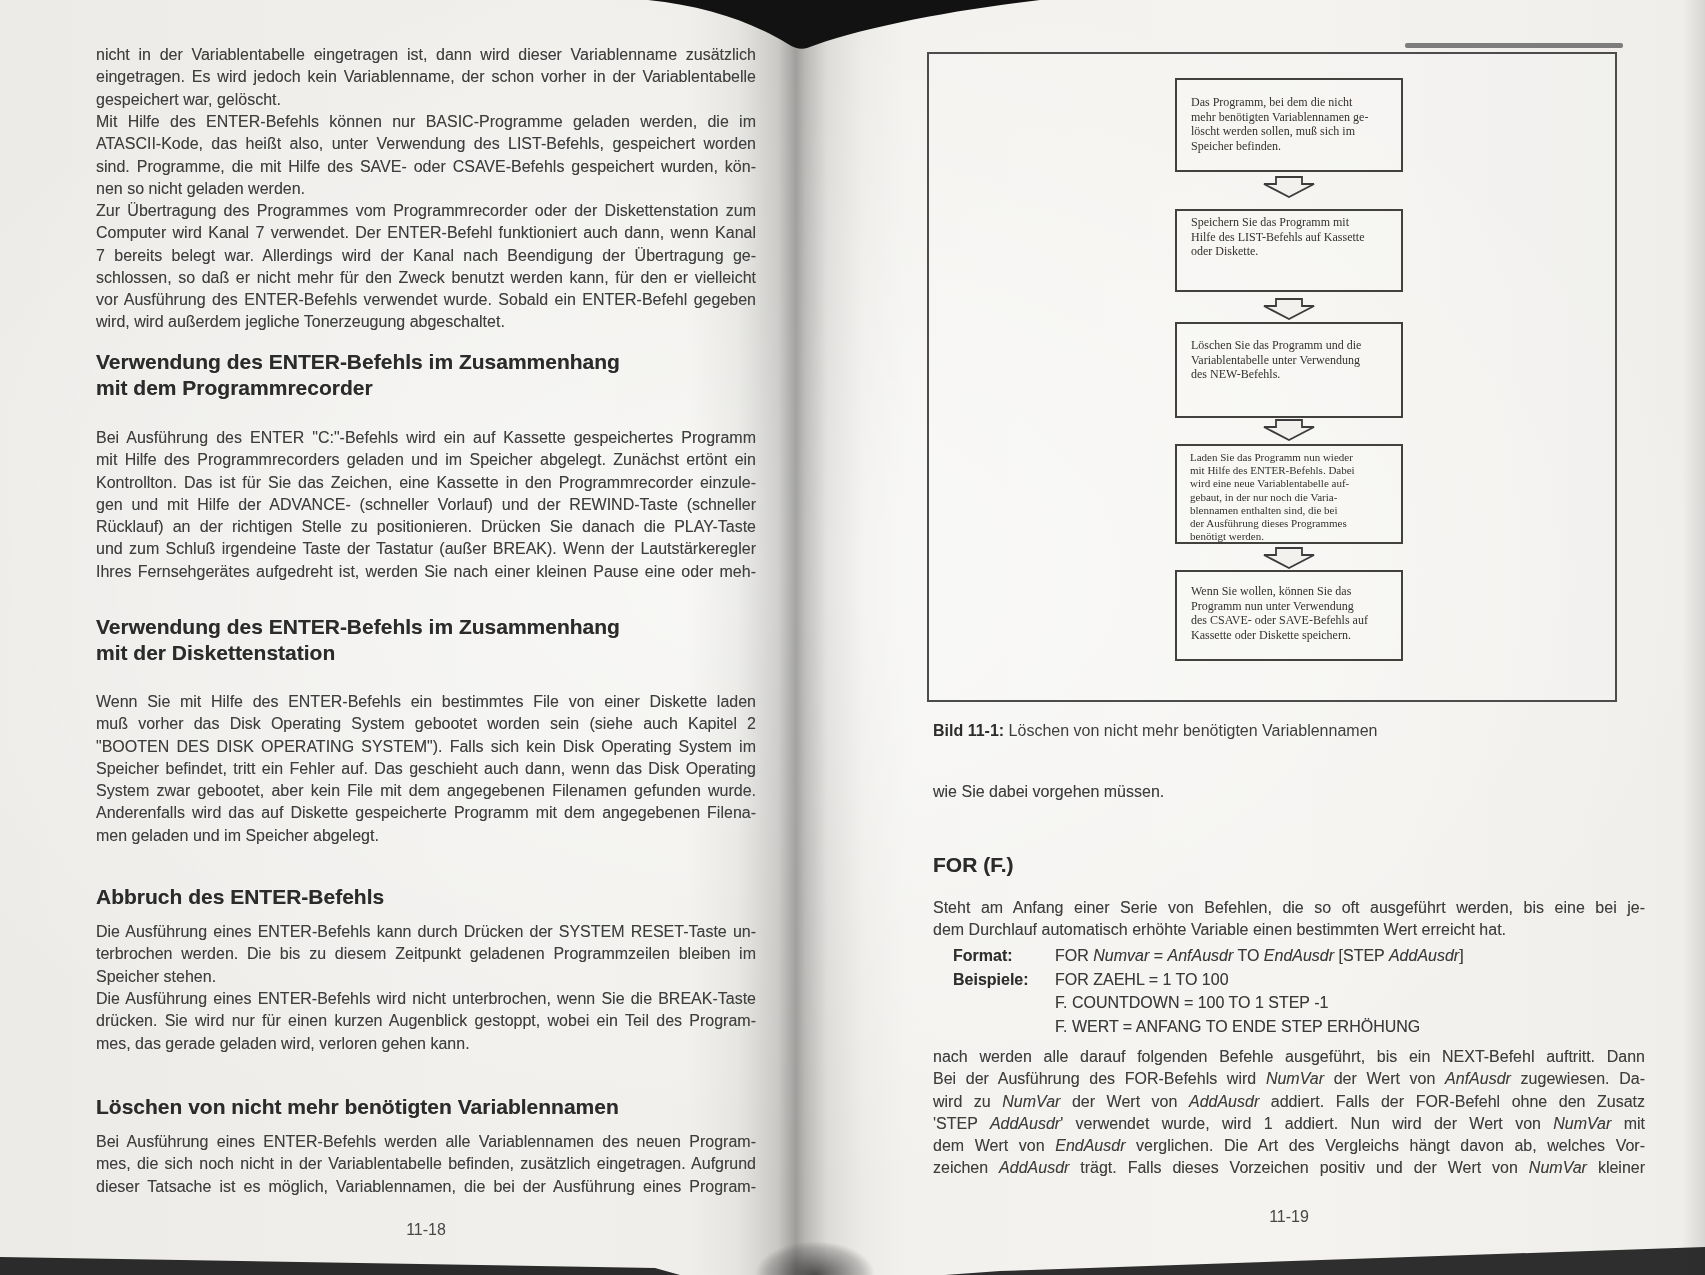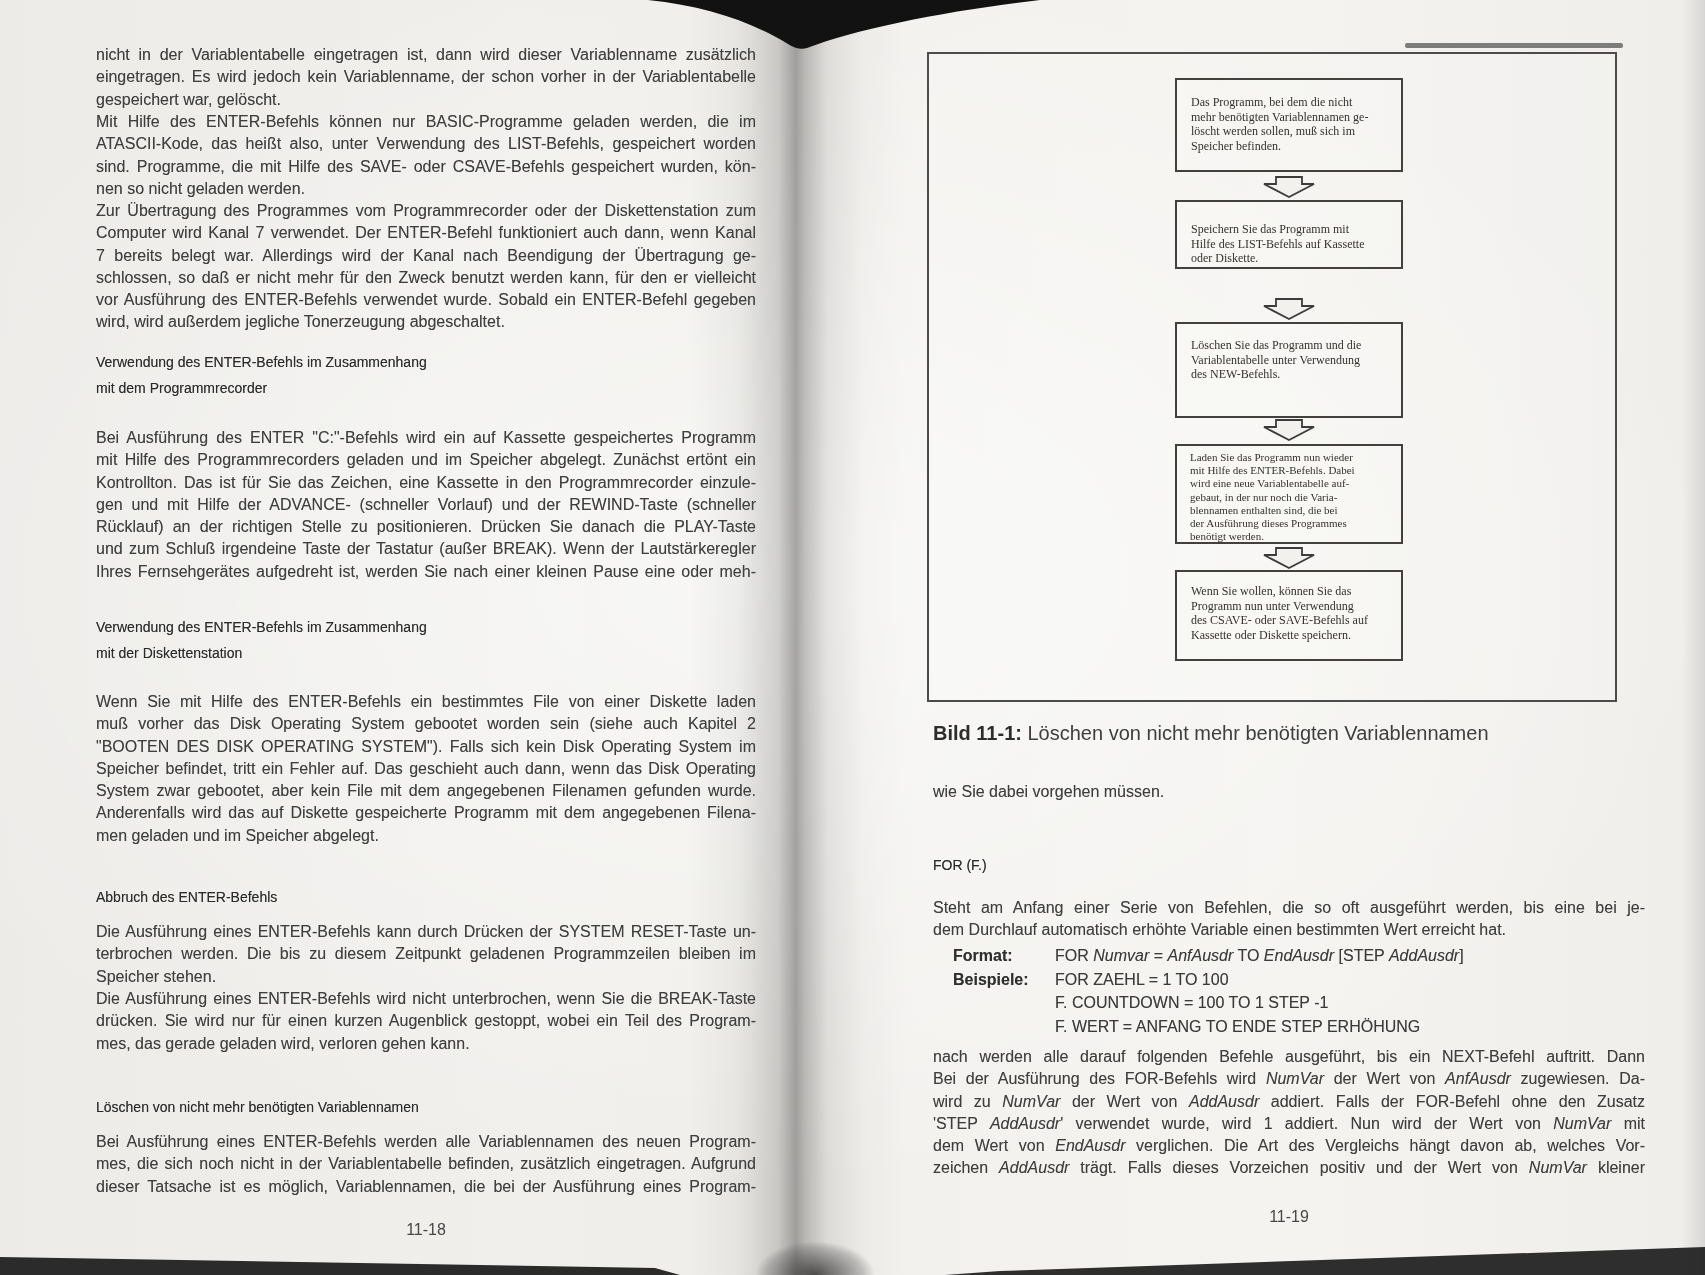--- a/index.html
+++ b/index.html
@@ -9,34 +9,34 @@
       radial-gradient(ellipse 1400px 900px at 45% 45%, rgba(255,255,255,0.55), rgba(255,255,255,0) 70%),
       linear-gradient(90deg,#ecebe8 0%,#f0efec 30%,#efeeea 44%,#e9e7e3 47%,#f2f1ee 53%,#f4f3f0 75%,#efeeeb 100%);
     font-family:"Liberation Sans",sans-serif;
   }
   .abs{position:absolute;}
   .page-text{position:absolute;font-size:16px;line-height:22.3px;color:#3e3e3e;
     text-shadow:0 0 .5px rgba(80,80,80,.45);}
   .line{text-align:justify;text-align-last:justify;}
   .line.last{text-align:left;text-align-last:left;}
   i{font-style:italic;}
-  .heading{position:absolute;font-size:14px;line-height:26px;font-weight:normal;color:#2b2b2b;
+  .heading{position:absolute;font-size:21px;line-height:26px;font-weight:bold;color:#2b2b2b;
     text-shadow:0 0 .5px rgba(50,50,50,.5);}
   .heading .line{text-align:left;text-align-last:left;}
   .pagenum{position:absolute;font-size:16px;color:#474747;text-align:center;}
   
   #figure-box{position:absolute;left:927px;top:52px;width:690px;height:650px;
     border:2px solid #4c4c4c;box-sizing:border-box;background:rgba(255,255,255,0.12);}
   .flowbox{position:absolute;left:246px;width:228px;box-sizing:border-box;
     border:2px solid #43413d;background:rgba(250,249,247,0.35);
     font-family:"Liberation Serif",serif;font-size:12px;line-height:14.6px;color:#35312c;}
   .flowbox .line{text-align:left;text-align-last:left;}
   .flow-arrow{position:absolute;left:334px;}
   
-  .caption{position:absolute;font-size:20px;color:#3e3e3e;}
+  .caption{position:absolute;font-size:16px;color:#3e3e3e;}
   .caption b{color:#2d2d2d;}
   
   #format-block{position:absolute;left:933px;top:944px;width:712px;font-size:16px;
     line-height:23.5px;color:#3a3a3a;text-shadow:0 0 .5px rgba(80,80,80,.45);margin-left:20px;}
   .format-row{display:flex;}
   .format-label{width:102px;flex:0 0 102px;font-weight:bold;color:#2e2e2e;}
   .format-content{flex:1;}
   
   #gutter-shadow{left:688px;top:0;width:225px;height:1275px;
     background:linear-gradient(90deg,rgba(110,110,110,0) 0%,rgba(95,95,95,.07) 22%,
@@ -135,21 +135,21 @@
           <div class="line last">Das Programm, bei dem die nicht</div>
           <div class="line last">mehr benötigten Variablennamen ge-</div>
           <div class="line last">löscht werden sollen, muß sich im</div>
           <div class="line last">Speicher befinden.</div>
         </div>
 
       <svg class="flow-arrow" style="top:122px" width="52" height="22" viewBox="0 0 52 22">
         <polygon points="13,1 39,1 39,8 51,8 26,21 1,8 13,8" fill="#f2f1ee" stroke="#3c3c3c" stroke-width="1.8"></polygon>
       </svg>
 
-      <div class="flowbox" style="top:146px;height:69px;padding:20px 12px 0 14px">
+      <div class="flowbox" style="top:155px;height:83px;padding:4px 12px 0 14px">
           <div class="line last">Speichern Sie das Programm mit</div>
           <div class="line last">Hilfe des LIST-Befehls auf Kassette</div>
           <div class="line last">oder Diskette.</div>
         </div>
 
       <svg class="flow-arrow" style="top:244px" width="52" height="22" viewBox="0 0 52 22">
         <polygon points="13,1 39,1 39,8 51,8 26,21 1,8 13,8" fill="#f2f1ee" stroke="#3c3c3c" stroke-width="1.8"></polygon>
       </svg>
 
       <div class="flowbox" style="top:268px;height:96px;padding:14px 0 0 14px">

